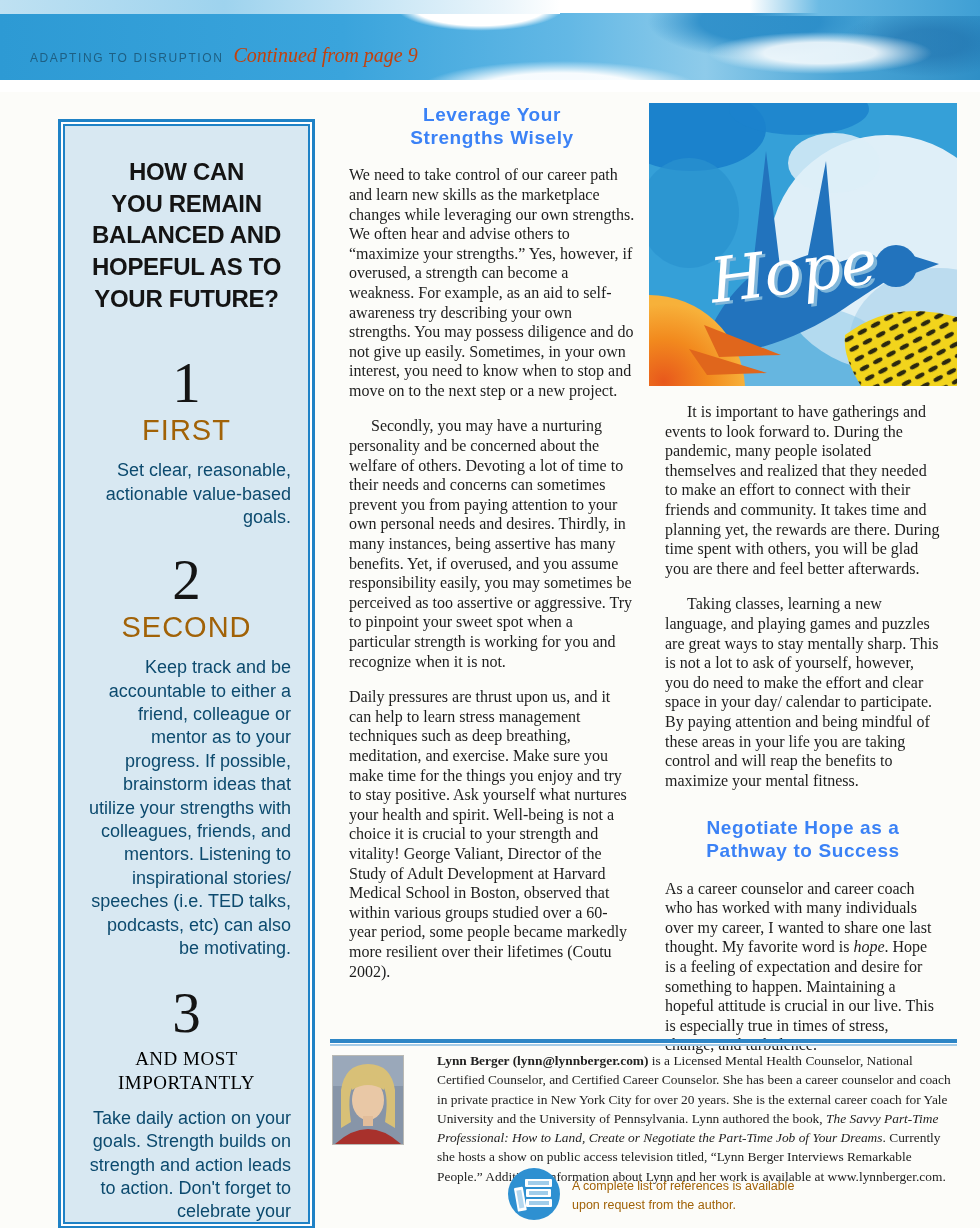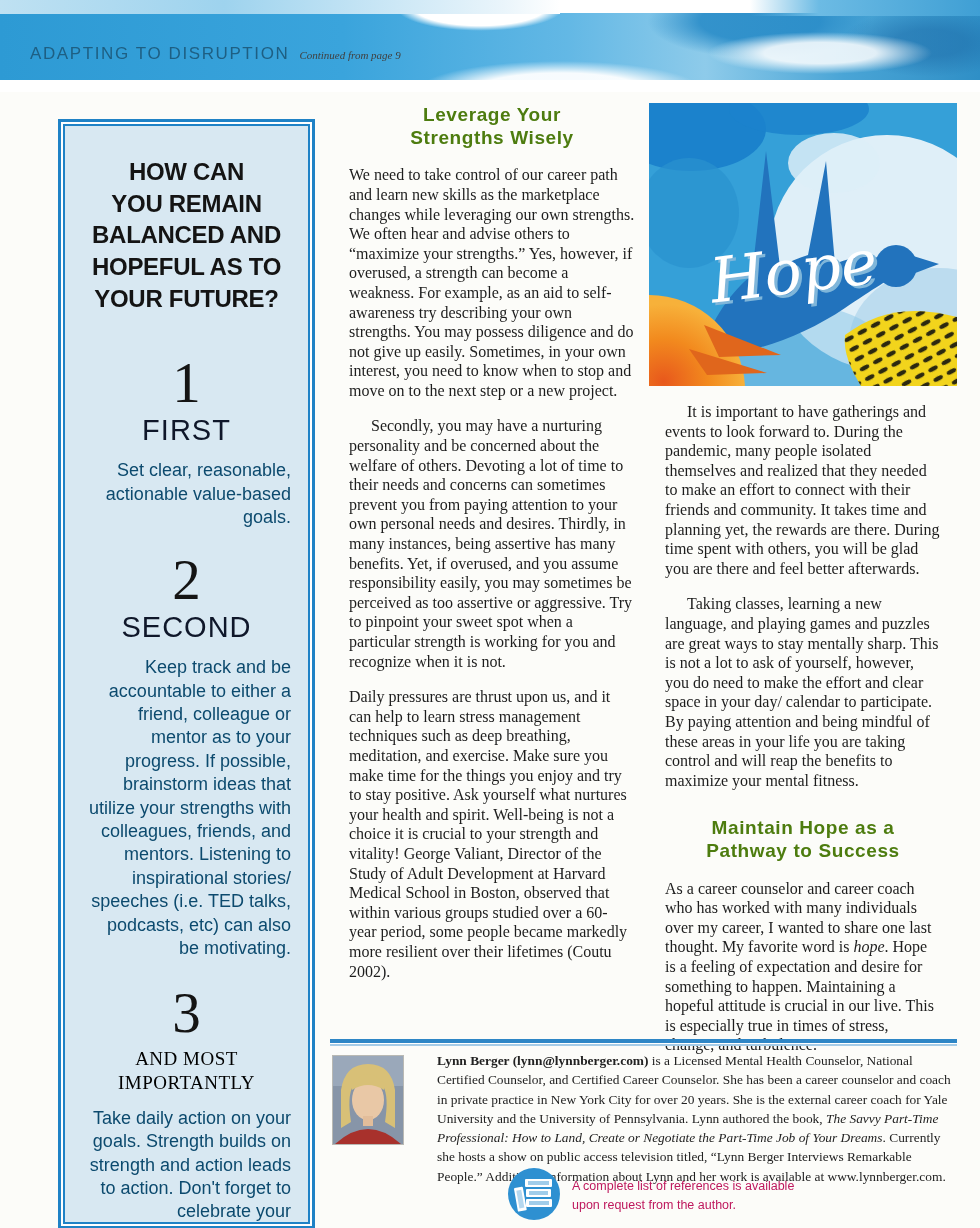--- a/index.html
+++ b/index.html
@@ -14,45 +14,45 @@
       radial-gradient(ellipse 190px 40px at 560px 78px, rgba(255,255,255,.95) 45%, rgba(255,255,255,0) 75%),
       radial-gradient(ellipse 160px 30px at 820px 40px, rgba(255,255,255,.85) 35%, rgba(255,255,255,0) 70%),
       radial-gradient(ellipse 120px 45px at 930px 30px, rgba(31,110,170,.55) 30%, rgba(31,110,170,0) 75%),
       radial-gradient(ellipse 150px 50px at 760px 8px, rgba(41,140,200,.9) 40%, rgba(41,140,200,0) 75%),
       linear-gradient(90deg,#2d9ad4 0%,#3aa4dc 35%,#63b8e5 58%,#8ecbea 72%,#4aa5d6 86%,#2f8fc6 100%);}
   .band::before{content:"";position:absolute;left:0;top:-13px;width:560px;height:14px;
       background:linear-gradient(90deg,#bfe1f2,#9ed3ee 40%,#eaf5fb 90%,#fff);}
   .band::after{content:"";position:absolute;right:0;top:-13px;width:230px;height:16px;
       background:linear-gradient(90deg,rgba(255,255,255,0),#6cbbe4 30%,#3f9fd4);}
   .band-text{position:absolute;left:30px;top:44px;white-space:nowrap;}
-  .band-kicker{font-family:"Liberation Sans",sans-serif;font-size:17px;letter-spacing:1.6px;
+  .band-kicker{font-family:"Liberation Sans",sans-serif;font-size:12px;letter-spacing:1.6px;
       color:#1e5f83;}
-  .band-cont{font-family:"Liberation Serif",serif;font-style:italic;font-size:11px;color:#404040;margin-left:6px;}
+  .band-cont{font-family:"Liberation Serif",serif;font-style:italic;font-size:20px;color:#c2410c;margin-left:6px;}
 
   
   .sidebar{position:absolute;left:58px;top:119px;width:257px;height:1110px;
       background:#ffffff;border:3px solid #1f82c6;box-sizing:border-box;}
   .sidebar-inner{position:absolute;inset:2px;border:2px solid #1f82c6;background:#d8e8f2;
       box-sizing:border-box;padding:30px 17px 0 17px;text-align:center;}
   .sb-title{font-family:"Liberation Sans",sans-serif;font-weight:bold;font-size:24px;line-height:1.32;
       letter-spacing:-0.3px;color:#141414;white-space:pre-line;}
   .sb-num{font-family:"Liberation Serif",serif;font-size:57px;line-height:1;color:#141414;margin-top:40px;}
-  .sb-ord{font-family:"Liberation Sans",sans-serif;font-size:29px;letter-spacing:1px;color:#0f172a;
+  .sb-ord{font-family:"Liberation Sans",sans-serif;font-size:29px;letter-spacing:1px;color:#a16207;
       margin-top:4px;line-height:1.1;}
   .sb-sub{font-family:"Liberation Serif",serif;font-size:19px;letter-spacing:.5px;color:#000000;
       margin-top:6px;line-height:1.25;white-space:pre-line;}
   .sb-text{font-family:"Liberation Sans",sans-serif;font-size:18px;line-height:1.3;color:#0c4a6e;
       text-align:right;margin-top:12px;}
 
   
   .col{position:absolute;top:103px;}
   .col-mid{left:333px;width:318px;}
   .col-right{left:649px;width:308px;}
   .sec-head{font-family:"Liberation Sans",sans-serif;font-weight:bold;font-size:19px;line-height:1.22;
-      letter-spacing:.6px;color:#4d7c0f;text-align:center;white-space:pre-line;margin:0 auto 5px auto;}
+      letter-spacing:.6px;color:#3b82f6;text-align:center;white-space:pre-line;margin:0 auto 5px auto;}
   .body-p{font-size:16px;line-height:1.225;margin:16px;color:#1d1d1d;}
   .body-p.indent{text-indent:22px;}
   .mt{margin-top:26px;}
 
   
   .hope-img{display:block;width:308px;height:283px;margin-bottom:15px;}
 
   
   .rule{position:absolute;left:330px;top:1039px;width:627px;height:7px;
       border-top:4px solid #2e86c6;border-bottom:2px solid #a6cce7;box-sizing:border-box;background:#fff;}
@@ -60,21 +60,21 @@
   
   .bio-photo{position:absolute;left:332px;top:1055px;width:70px;height:88px;border:1px solid #b9b9b4;}
   .bio-text{position:absolute;left:437px;top:1051px;width:521px;
       font-family:"Liberation Serif",serif;font-size:13.4px;line-height:1.44;color:#222;}
   .bio-text b{font-weight:bold;}
   .bio-text i{font-style:italic;}
 
   
   .foot-icon{position:absolute;left:507px;top:1167px;width:54px;height:54px;}
   .foot-text{position:absolute;left:572px;top:1177px;font-family:"Liberation Sans",sans-serif;
-      font-size:12.5px;line-height:1.55;color:#be185d;white-space:pre-line;}
+      font-size:12.5px;line-height:1.55;color:#a16207;white-space:pre-line;}
 </style>
 </head>
 <body>
 
 <div class="page">
 
   <div class="band-wrap">
     <div class="band"></div>
     <div class="band-text">
       <span class="band-kicker">ADAPTING TO DISRUPTION</span>
@@ -152,21 +152,21 @@
       <path d="M196,232 C228,208 262,202 308,214 L308,283 L212,283 C202,266 194,250 196,232 Z" fill="url(#spk)" opacity="0.9"></path>
 
       <g transform="rotate(-7 150 170)">
         <text x="64" y="192" font-family="DejaVu Serif, serif" font-style="italic" font-size="62" fill="#7fb6da">Hope</text>
         <text x="61" y="189" font-family="DejaVu Serif, serif" font-style="italic" font-size="62" fill="#ffffff">Hope</text>
       </g>
     </svg>
 
     <p class="body-p indent">It is important to have gatherings and events to look forward to. During the pandemic, many people isolated themselves and realized that they needed to make an effort to connect with their friends and community. It takes time and planning yet, the rewards are there. During time spent with others, you will be glad you are there and feel better afterwards.</p>
     <p class="body-p indent">Taking classes, learning a new language, and playing games and puzzles are great ways to stay mentally sharp. This is not a lot to ask of yourself, however, you do need to make the effort and clear space in your day/ calendar to participate. By paying attention and being mindful of these areas in your life you are taking control and will reap the benefits to maximize your mental fitness.</p>
-    <div class="sec-head mt">Maintain Hope as a
+    <div class="sec-head mt">Negotiate Hope as a
 Pathway to Success</div>
     <p class="body-p"><span>As a career counselor and career coach who has worked with many individuals over my career, I wanted to share one last thought. My favorite word is </span><i>hope</i><span>. Hope is a feeling of expectation and desire for something to happen. Maintaining a hopeful attitude is crucial in our live. This is especially true in times of stress, change, and turbulence.</span></p>
   </div>
 
   <div class="rule"></div>
 
   <svg class="bio-photo" viewBox="0 0 70 88">
     <rect width="70" height="88" fill="#8795a8"></rect>
     <rect x="0" y="0" width="70" height="30" fill="#9aa8ba"></rect>
     <path d="M8,34 Q12,8 35,8 Q58,8 62,34 L62,72 L52,66 Q56,40 50,30 Q44,20 35,20 Q26,20 20,30 Q14,40 18,66 L8,72 Z" fill="#d8c077"></path>

